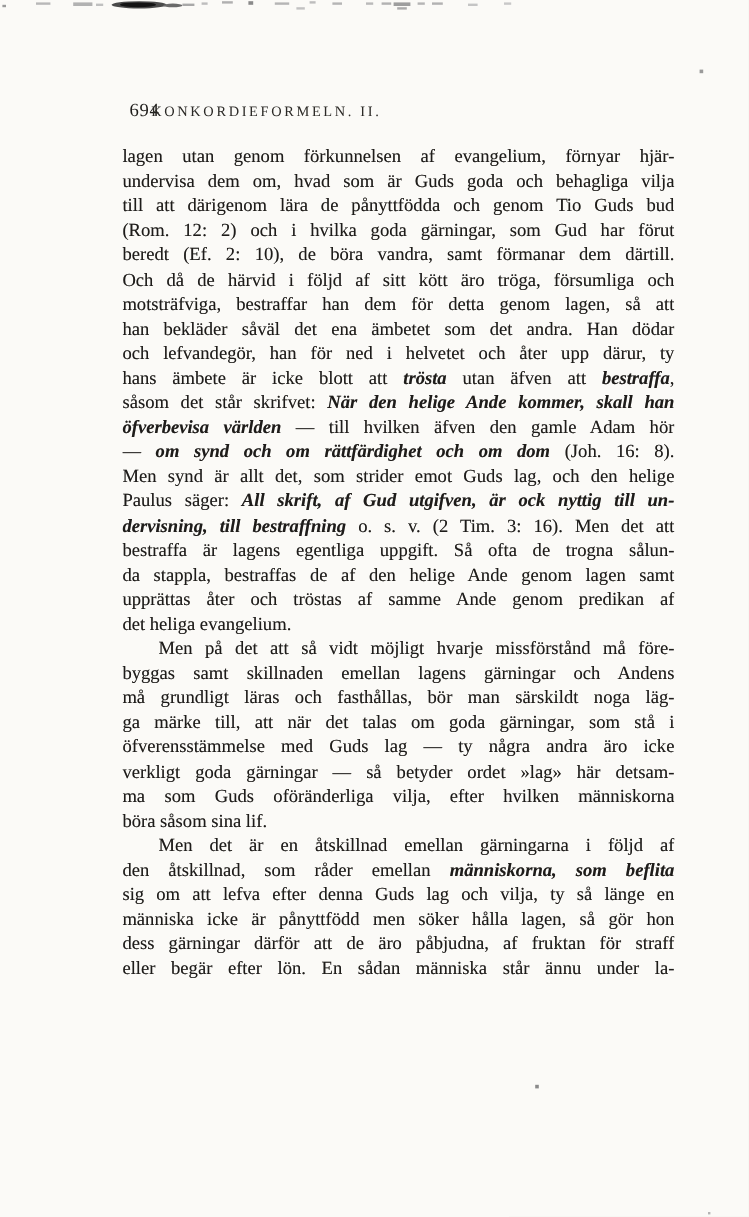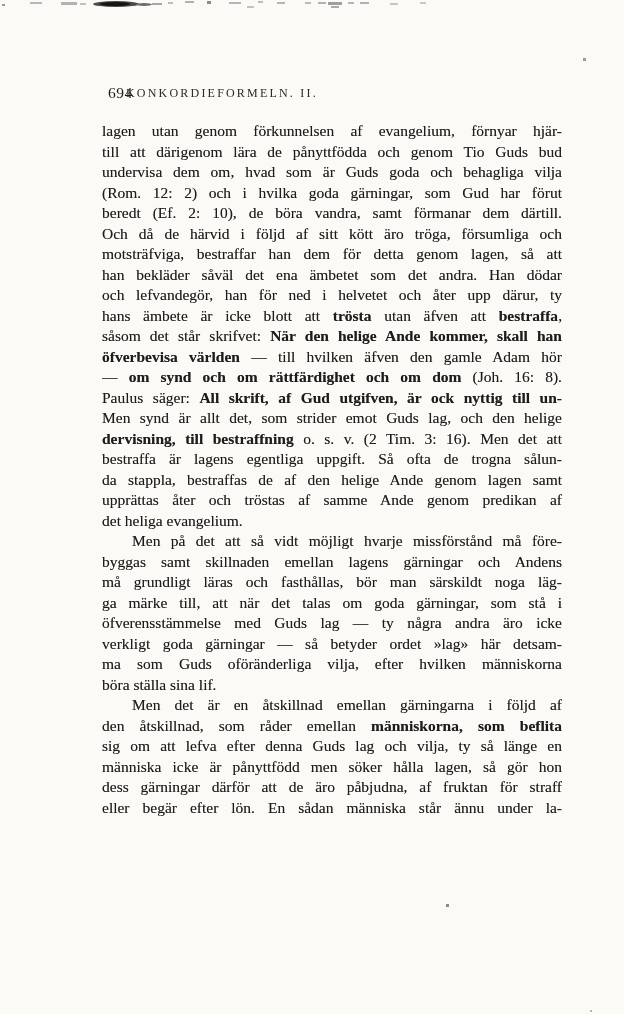--- a/index.html
+++ b/index.html
@@ -62,20 +62,21 @@
   }
   .line.endpara{
     text-align:left;
     text-align-last:left;
   }
   .line.indent{
     text-indent:30px;
   }
   .seg{white-space:normal;}
   .it{
+    font-style:italic;
     font-weight:600;
   }
   
   .artifact{
     position:absolute;
     pointer-events:none;
   }
 </style>
 </head>
 <body>
@@ -112,49 +113,49 @@
     </div>
 
   <div class="header">
     <span class="page-number">694</span>
     <span class="running-title">KONKORDIEFORMELN. II.</span>
   </div>
 
   <div class="textblock">
       <div>
         <div class="line"><span class="seg">lagen utan genom förkunnelsen af evangelium, förnyar hjär-</span></div>
+        <div class="line"><span class="seg">undervisa dem om, hvad som är Guds goda och behagliga vilja</span></div>
         <div class="line"><span class="seg">till att därigenom lära de pånyttfödda och genom Tio Guds bud</span></div>
-        <div class="line"><span class="seg">undervisa dem om, hvad som är Guds goda och behagliga vilja</span></div>
         <div class="line"><span class="seg">(Rom. 12: 2) och i hvilka goda gärningar, som Gud har förut</span></div>
         <div class="line"><span class="seg">beredt (Ef. 2: 10), de böra vandra, samt förmanar dem därtill.</span></div>
         <div class="line"><span class="seg">Och då de härvid i följd af sitt kött äro tröga, försumliga och</span></div>
         <div class="line"><span class="seg">motsträfviga, bestraffar han dem för detta genom lagen, så att</span></div>
         <div class="line"><span class="seg">han bekläder såväl det ena ämbetet som det andra. Han dödar</span></div>
         <div class="line"><span class="seg">och lefvandegör, han för ned i helvetet och åter upp därur, ty</span></div>
         <div class="line"><span class="seg">hans ämbete är icke blott att </span><span class="seg it">trösta</span><span class="seg"> utan äfven att </span><span class="seg it">bestraffa</span><span class="seg">,</span></div>
         <div class="line"><span class="seg">såsom det står skrifvet: </span><span class="seg it">När den helige Ande kommer, skall han</span></div>
         <div class="line"><span class="seg it">öfverbevisa världen</span><span class="seg"> — till hvilken äfven den gamle Adam hör</span></div>
         <div class="line"><span class="seg">— </span><span class="seg it">om synd och om rättfärdighet och om dom</span><span class="seg"> (Joh. 16: 8).</span></div>
+        <div class="line"><span class="seg">Men synd är allt det, som strider emot Guds lag, och den helige</span></div>
         <div class="line"><span class="seg">Paulus säger: </span><span class="seg it">All skrift, af Gud utgifven, är ock nyttig till un-</span></div>
-        <div class="line"><span class="seg">Men synd är allt det, som strider emot Guds lag, och den helige</span></div>
         <div class="line"><span class="seg it">dervisning, till bestraffning</span><span class="seg"> o. s. v. (2 Tim. 3: 16). Men det att</span></div>
         <div class="line"><span class="seg">bestraffa är lagens egentliga uppgift. Så ofta de trogna sålun-</span></div>
         <div class="line"><span class="seg">da stappla, bestraffas de af den helige Ande genom lagen samt</span></div>
         <div class="line"><span class="seg">upprättas åter och tröstas af samme Ande genom predikan af</span></div>
         <div class="line endpara"><span class="seg">det heliga evangelium.</span></div>
       </div>
       <div>
         <div class="line indent"><span class="seg">Men på det att så vidt möjligt hvarje missförstånd må före-</span></div>
         <div class="line"><span class="seg">byggas samt skillnaden emellan lagens gärningar och Andens</span></div>
         <div class="line"><span class="seg">må grundligt läras och fasthållas, bör man särskildt noga läg-</span></div>
         <div class="line"><span class="seg">ga märke till, att när det talas om goda gärningar, som stå i</span></div>
         <div class="line"><span class="seg">öfverensstämmelse med Guds lag — ty några andra äro icke</span></div>
         <div class="line"><span class="seg">verkligt goda gärningar — så betyder ordet »lag» här detsam-</span></div>
         <div class="line"><span class="seg">ma som Guds oföränderliga vilja, efter hvilken människorna</span></div>
-        <div class="line endpara"><span class="seg">böra ställa sina lif.</span></div>
+        <div class="line endpara"><span class="seg">böra såsom sina lif.</span></div>
       </div>
       <div>
         <div class="line indent"><span class="seg">Men det är en åtskillnad emellan gärningarna i följd af</span></div>
         <div class="line"><span class="seg">den åtskillnad, som råder emellan </span><span class="seg it">människorna, som beflita</span></div>
         <div class="line"><span class="seg">sig om att lefva efter denna Guds lag och vilja, ty så länge en</span></div>
         <div class="line"><span class="seg">människa icke är pånyttfödd men söker hålla lagen, så gör hon</span></div>
         <div class="line"><span class="seg">dess gärningar därför att de äro påbjudna, af fruktan för straff</span></div>
         <div class="line"><span class="seg">eller begär efter lön. En sådan människa står ännu under la-</span></div>
       </div>
     </div>

